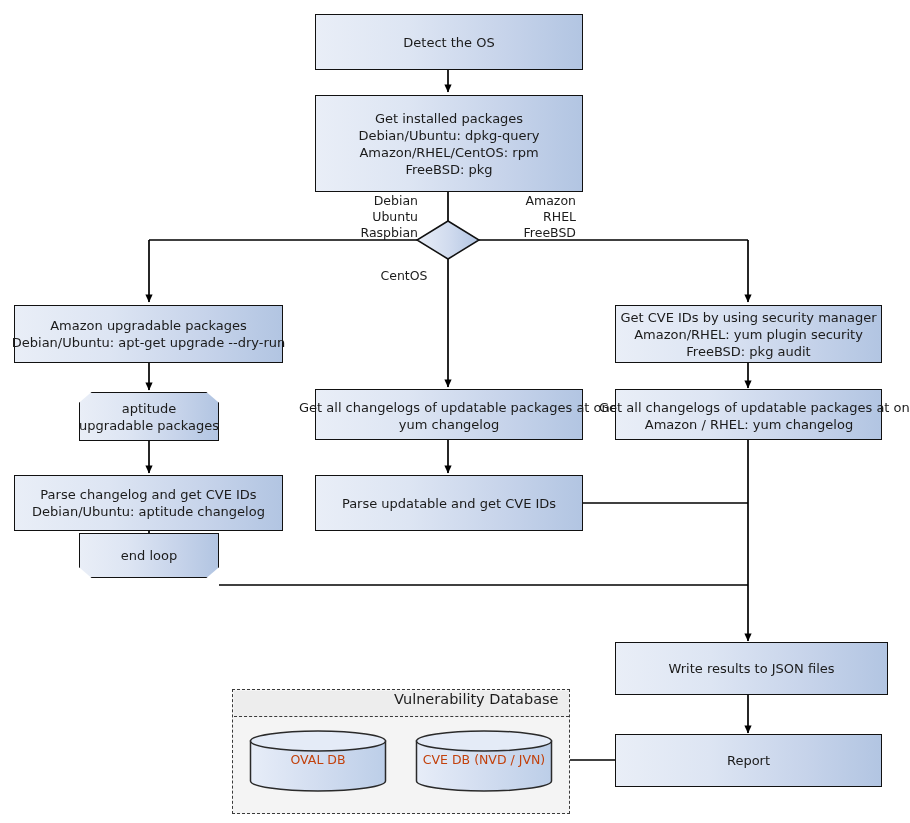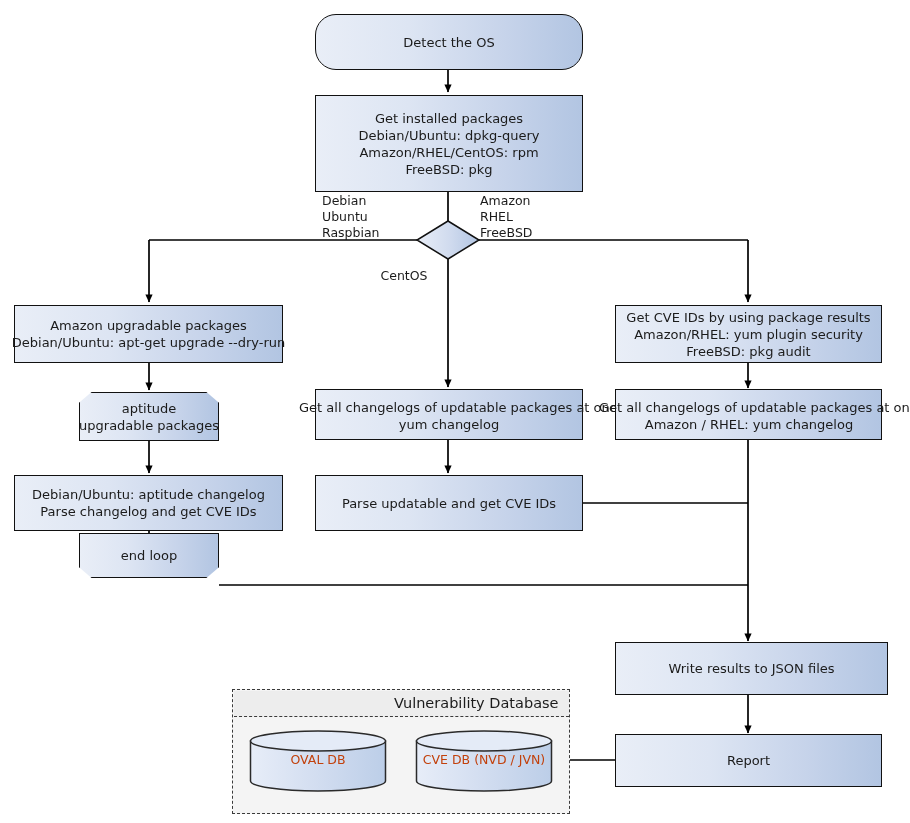--- a/index.html
+++ b/index.html
@@ -60,36 +60,36 @@
   }
   .shape-svg {
     position: absolute;
     overflow: visible;
   }
   .decision-label {
     position: absolute;
     font-size: 12.5px;
     line-height: 16px;
     color: #1b1b1b;
-    text-align: left;
+    text-align: right;
     white-space: nowrap;
   }
   .group-box {
     position: absolute;
     box-sizing: border-box;
     border: 1.7px dashed #3a3a3a;
     background: #f4f4f4;
   }
   .group-title-band {
     position: absolute;
     box-sizing: border-box;
     border-bottom: 1.4px dashed #3a3a3a;
     background: #ededed;
     display: flex;
-    align-items: center;
+    align-items: flex-start;
     justify-content: flex-end;
     padding-right: 10px;
     font-size: 14.5px;
     color: #1b1b1b;
   }
   .cyl-label {
     position: absolute;
     text-align: center;
     font-size: 12.5px;
     color: #c2410c;
@@ -140,21 +140,21 @@
 
       <line x1="748" y1="363" x2="748" y2="388" marker-end="url(#arrow)"></line>
 
       <line x1="748" y1="440" x2="748" y2="641" marker-end="url(#arrow)"></line>
       <line x1="748" y1="695" x2="748" y2="733" marker-end="url(#arrow)"></line>
 
       <line x1="570" y1="760" x2="615" y2="760"></line>
     </g>
   </svg>
 
-  <div class="node proc" style="left:315px; top:14px; width:268px; height:56px;border-radius:21px;">
+  <div class="node proc" style="left:315px; top:14px; width:268px; height:56px;">
     <span class="txt">Detect the OS</span>
   </div>
 
   <div class="node proc" style="left:315px; top:95px; width:268px; height:97px;">
     <div>
       <div>Get installed packages</div>
       <div>Debian/Ubuntu: dpkg-query</div>
       <div>Amazon/RHEL/CentOS: rpm</div>
       <div>FreeBSD: pkg</div>
     </div>
@@ -196,42 +196,42 @@
 
   <div class="node loop-start" style="left:79px; top:392px; width:140px; height:49px;">
     <div>
       <div>aptitude</div>
       <div>upgradable  packages</div>
     </div>
   </div>
 
   <div class="node proc" style="left:14px; top:475px; width:269px; height:56px;">
     <div>
+      <div>Parse changelog and get  CVE IDs</div>
       <div>Debian/Ubuntu: aptitude changelog</div>
-      <div>Parse changelog and get  CVE IDs</div>
     </div>
   </div>
 
   <div class="node loop-end" style="left:79px; top:533px; width:140px; height:45px;">
     <span class="txt">end loop</span>
   </div>
 
   <div class="node proc" style="left:315px; top:389px; width:268px; height:51px;"></div>
   <div class="overflow-txt" style="left:299px; top:399px; width:300px;">
     <div>Get all changelogs of updatable packages at once</div>
     <div>yum changelog</div>
   </div>
 
   <div class="node proc" style="left:315px; top:475px; width:268px; height:56px;">
     <span class="txt">Parse updatable and get CVE IDs</span>
   </div>
 
   <div class="node proc" style="left:615px; top:305px; width:267px; height:58px;">
     <div>
-      <div>Get CVE IDs by using package results</div>
+      <div>Get CVE IDs by using security manager</div>
       <div>Amazon/RHEL: yum plugin security</div>
       <div>FreeBSD: pkg audit</div>
     </div>
   </div>
 
   <div class="node proc" style="left:615px; top:389px; width:267px; height:51px;"></div>
   <div class="overflow-txt" style="left:599px; top:399px; width:300px;">
     <div>Get all changelogs of updatable packages at once</div>
     <div>Amazon / RHEL: yum changelog</div>
   </div>

